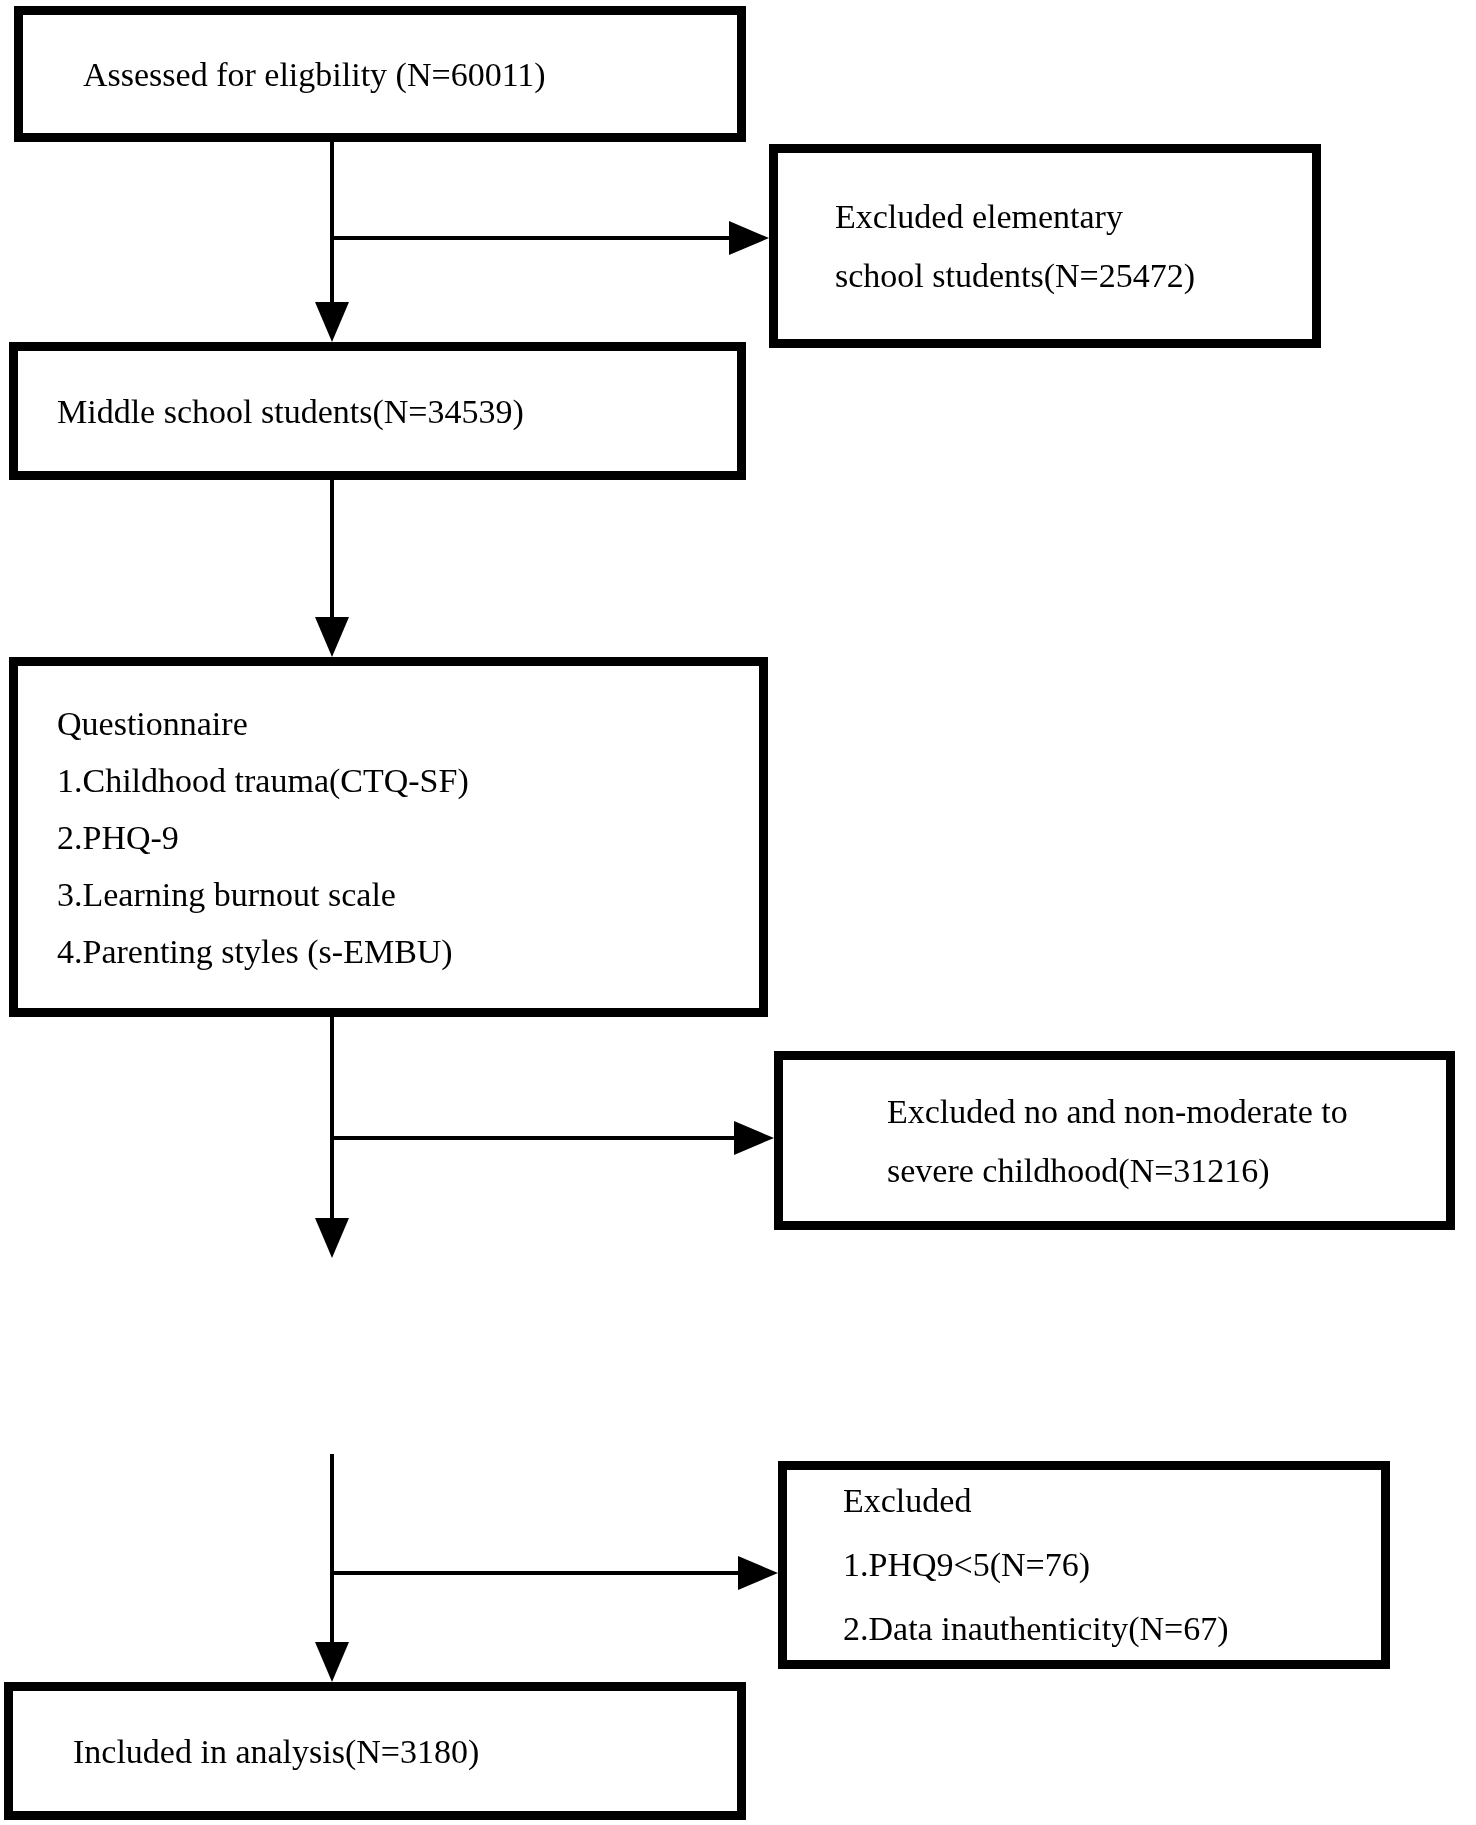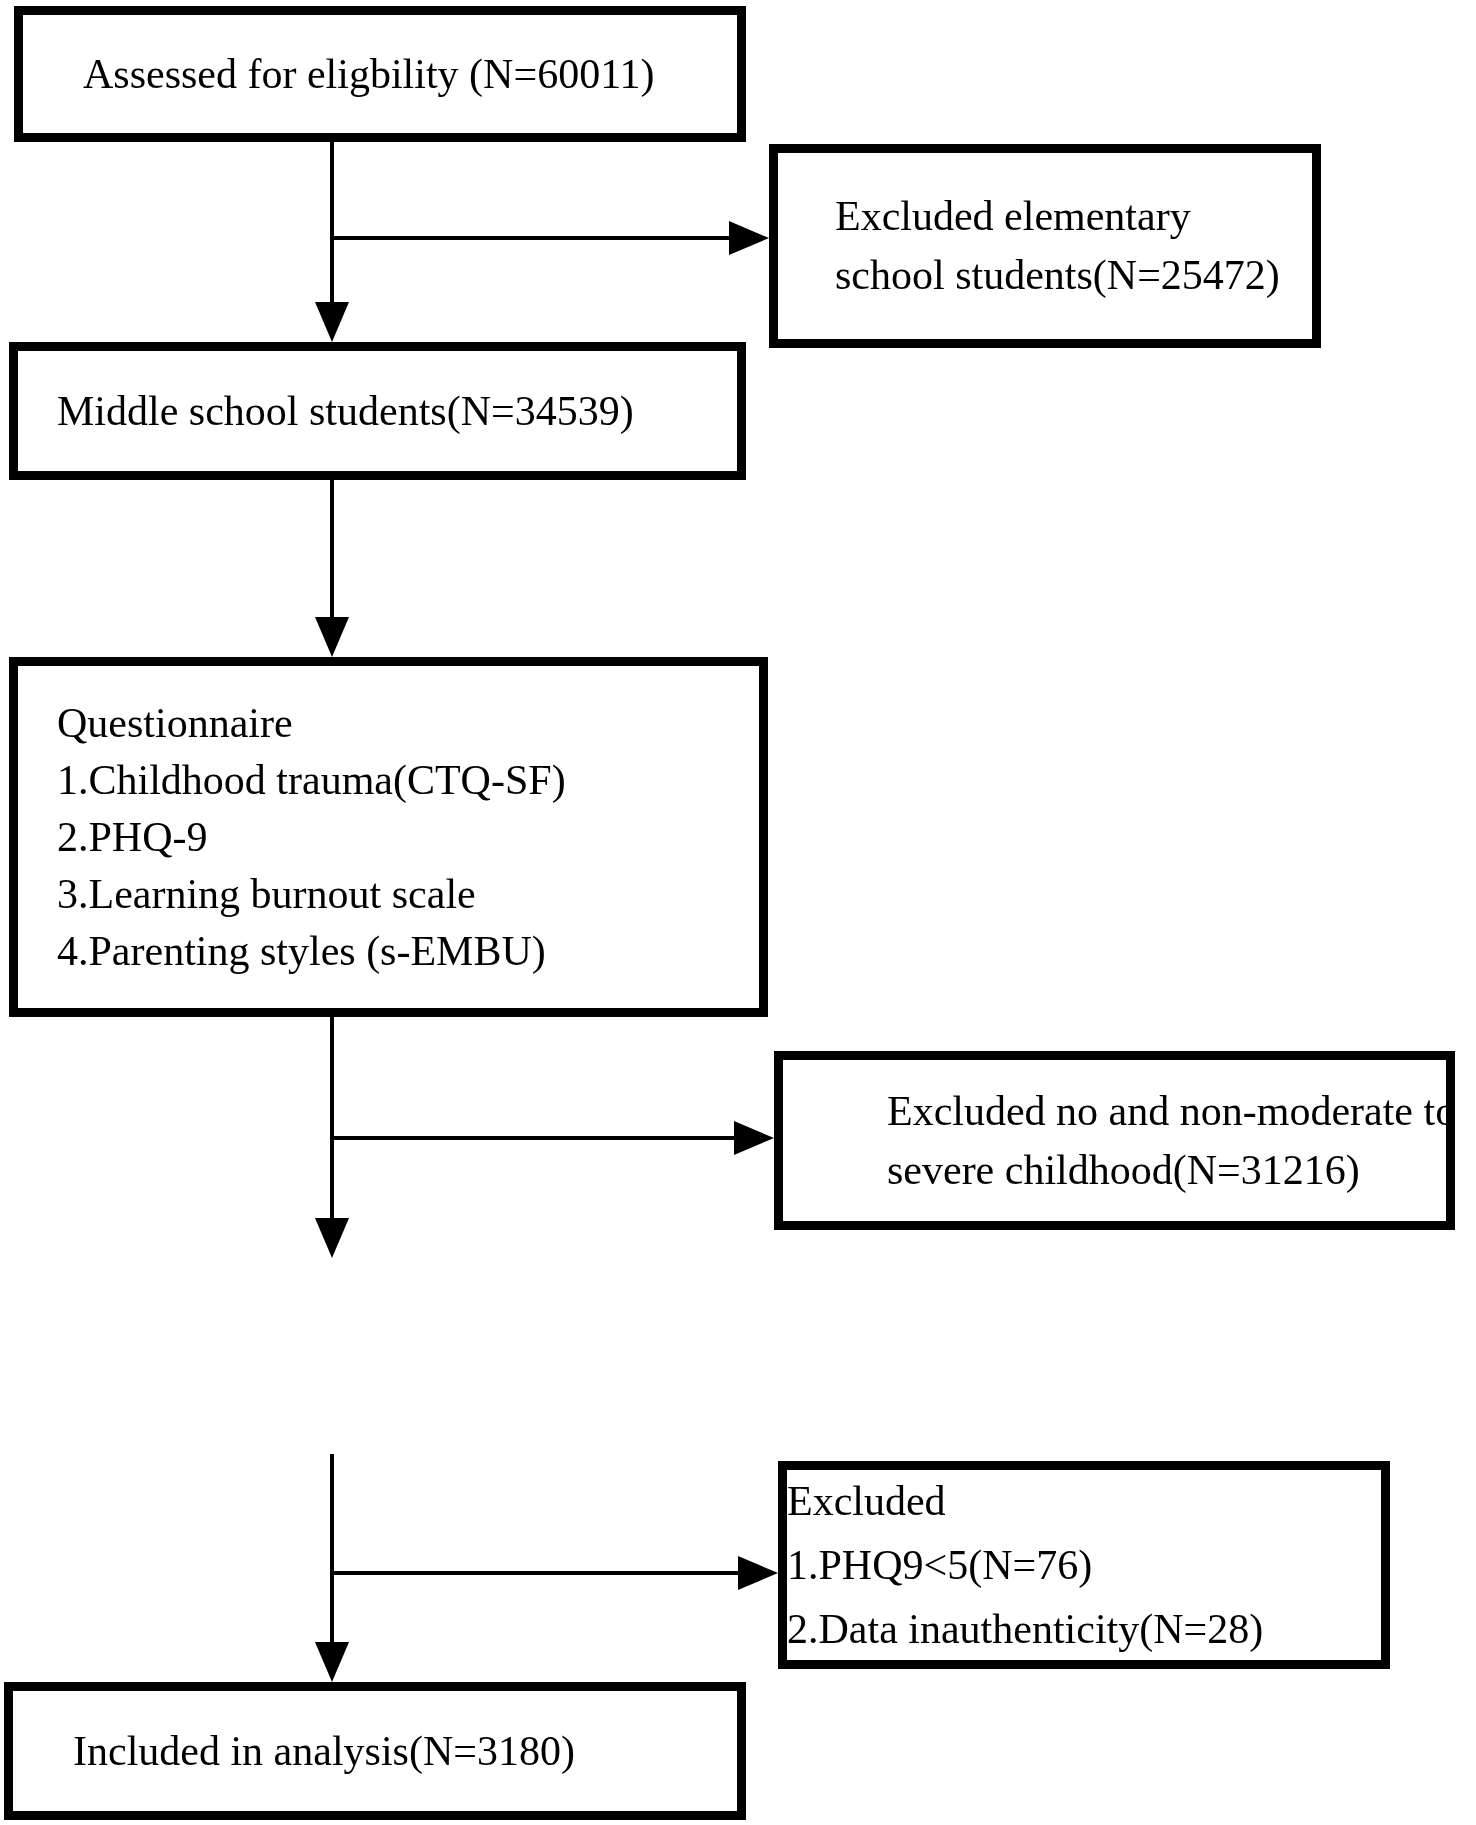--- a/index.html
+++ b/index.html
@@ -7,21 +7,21 @@
     padding: 0;
     background: #ffffff;
   }
   .canvas {
     position: relative;
     width: 1476px;
     height: 1825px;
     background: #ffffff;
     color: #000000;
     font-family: "Liberation Serif", "DejaVu Serif", serif;
-    font-size: 42px;
+    font-size: 34px;
     overflow: hidden;
   }
   .box {
     position: absolute;
     box-sizing: border-box;
     border: 9px solid #000000;
     background: #ffffff;
     display: flex;
     flex-direction: column;
     justify-content: center;
@@ -105,23 +105,23 @@
     <div class="bline">severe childhood(N=31216)</div>
   </div>
 
 
   <div class="vline" style="left:330px;top:1454px;height:190px"></div>
   <div class="arrow-down" style="left:315px;top:1642px"></div>
 
   <div class="hline" style="left:332px;top:1571px;width:408px"></div>
   <div class="arrow-right" style="left:738px;top:1556px"></div>
 
-  <div class="box lh64" style="left:778px;top:1461px;width:612px;height:208px;">
+  <div class="box lh64" style="left:778px;top:1461px;width:612px;height:208px;padding-left:56px">
     <div class="bline">Excluded</div>
     <div class="bline">1.PHQ9&lt;5(N=76)</div>
-    <div class="bline">2.Data inauthenticity(N=28)</div>
+    <div class="bline">2.Data inauthenticity(N=67)</div>
   </div>
 
   <div class="box" style="left:4px;top:1682px;width:742px;height:138px;padding-left:60px">
     <div class="bline">Included in analysis(N=3180)</div>
   </div>
 
 </div>
 
 </body></html>

